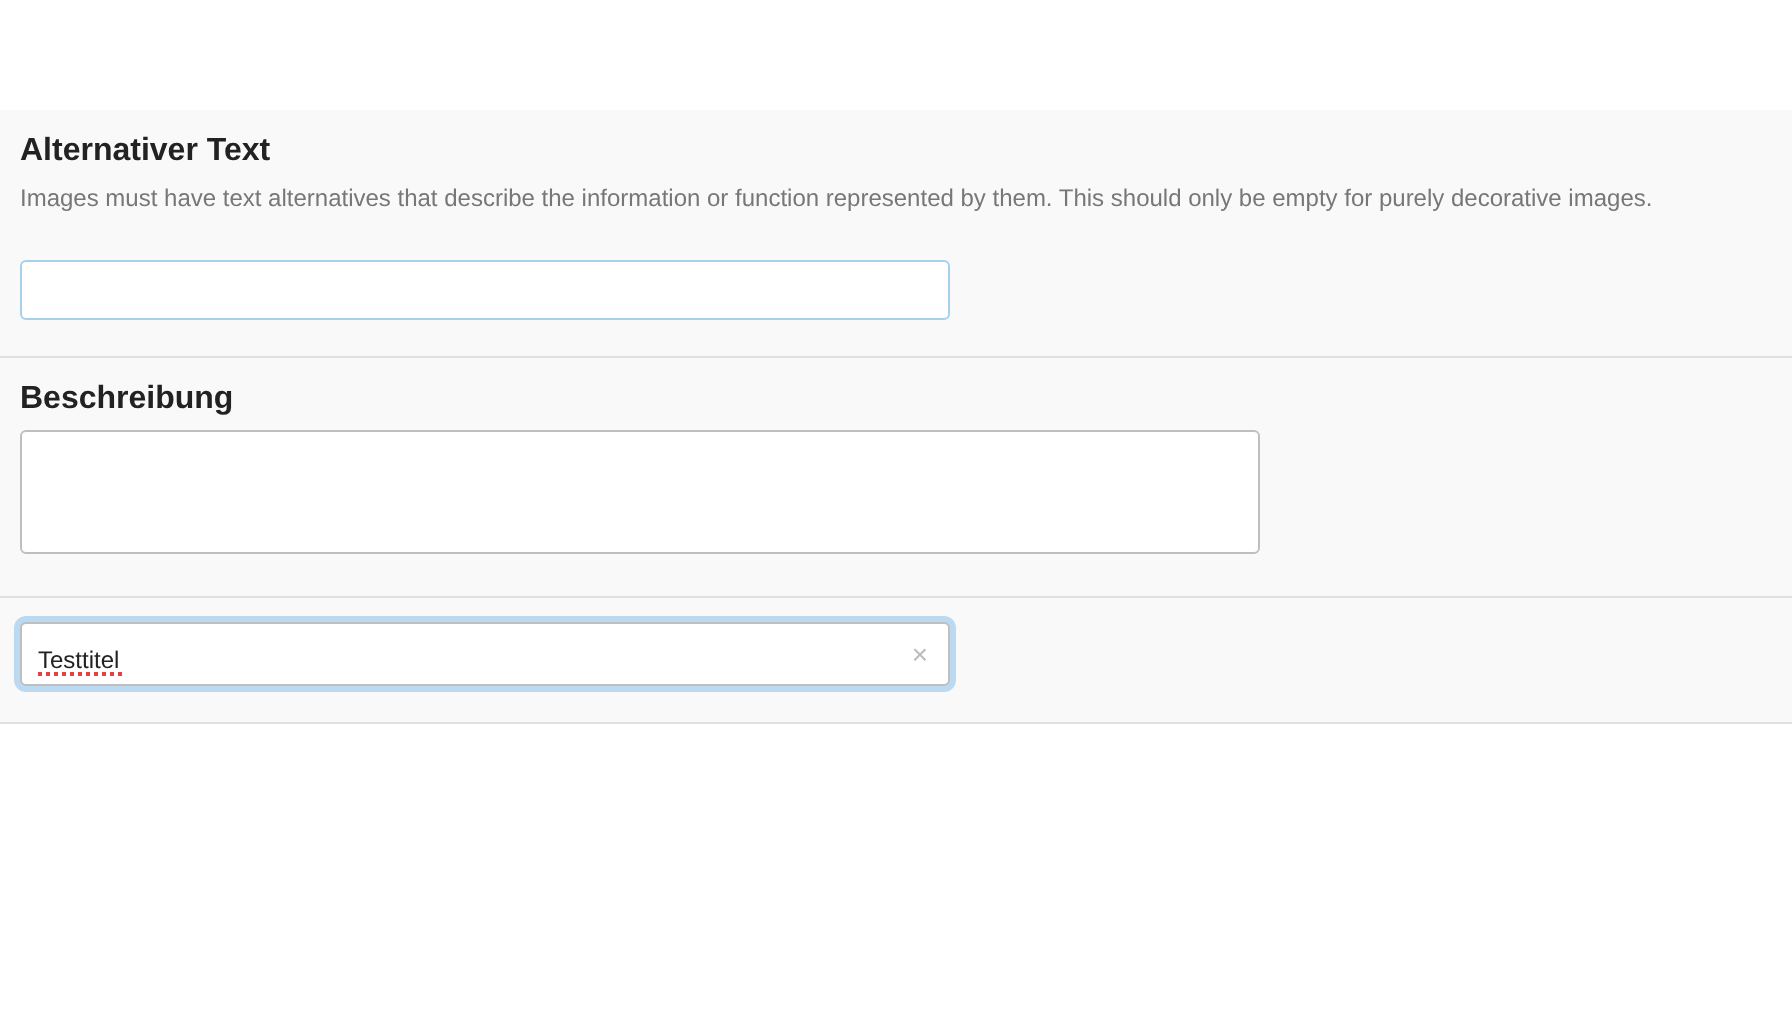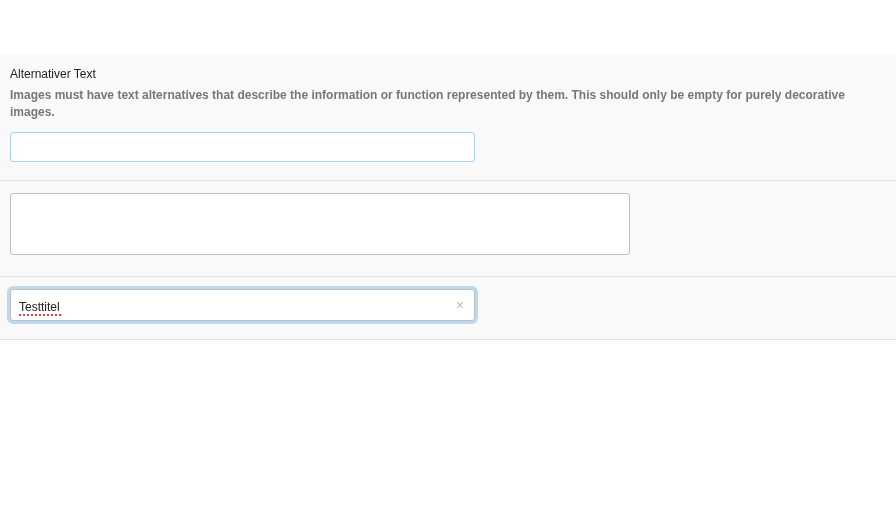--- a/index.html
+++ b/index.html
@@ -21,32 +21,31 @@
     }
     .field-section {
       background: #f9f9f9;
       border-top: 1px solid #e0e0e0;
       padding: 12px 10px 18px 10px;
     }
     .field-section.first {
       border-top: none;
     }
     .field-label {
-      font-weight: normal;
-      font-size: 12px;
+      font-weight: bold;
+      font-size: 16px;
       color: #222;
       margin-bottom: 6px;
       display: block;
     }
     .field-help {
       font-size: 12px;
       color: #777;
-      margin-bottom: 10px;
+      margin-bottom: 22px;
       line-height: 1.45;
-      font-weight: bold;
     }
     .text-input {
       width: 465px;
       height: 30px;
       border: 1px solid #a6d0ec;
       border-radius: 3px;
       padding: 4px 8px;
       font-family: Verdana, Geneva, sans-serif;
       font-size: 12px;
       background: #fff;
@@ -118,20 +117,21 @@
 
 <div class="spacer-top"></div>
 
 <div class="field-section first">
   <label class="field-label">Alternativer Text</label>
   <div class="field-help">Images must have text alternatives that describe the information or function represented by them. This should only be empty for purely decorative images.</div>
   <input type="text" class="text-input" value="" style="">
 </div>
 
 <div class="field-section">
+  <label class="field-label">Beschreibung</label>
   <textarea class="textarea-input" style=""></textarea>
 </div>
 
 <div class="field-section">
   <div class="title-input-wrapper">
     <input type="text" class="title-input" value="Testtitel" style="">
     <div class="spellcheck-underline"></div>
     <span class="clear-icon">×</span>
   </div>
 </div>

